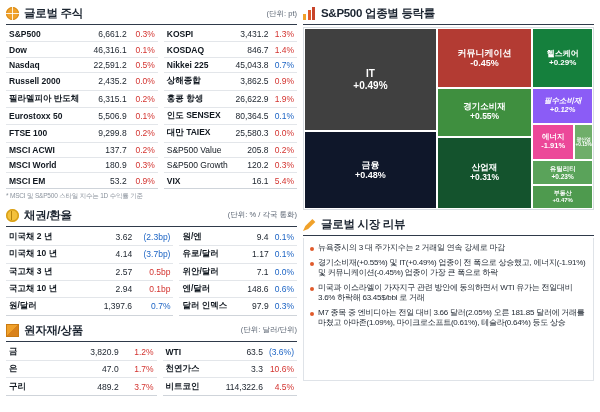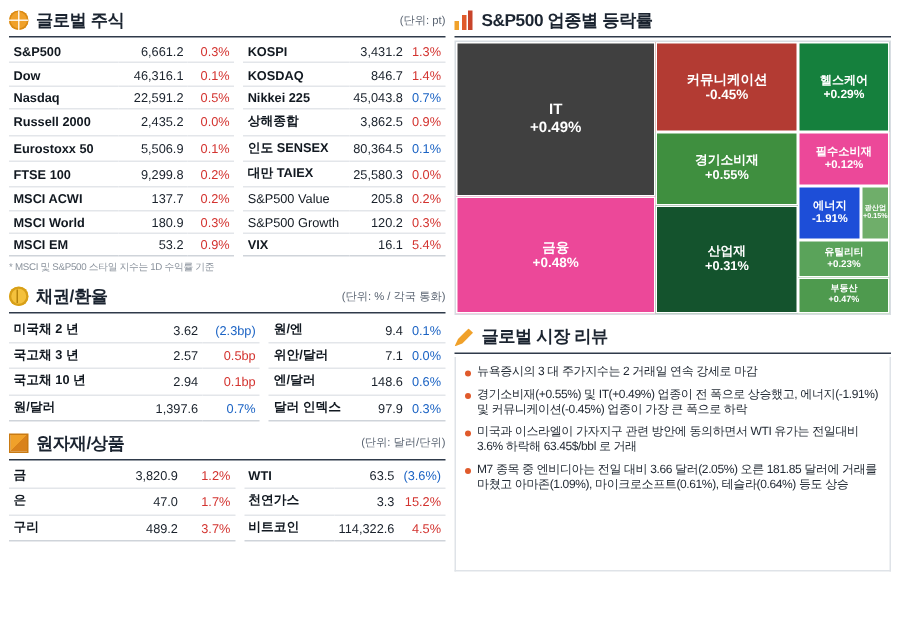--- a/index.html
+++ b/index.html
@@ -215,20 +215,29 @@
           <tr>
             <td class="nm">Russell 2000</td>
             <td class="val">2,435.2</td>
             <td class="chg up">0.0%</td>
             <td class="spacer"></td>
             <td class="nm">상해종합</td>
             <td class="val">3,862.5</td>
             <td class="chg up">0.9%</td>
           </tr>
           <tr>
+            <td class="nm">필라델피아 반도체</td>
+            <td class="val">6,315.1</td>
+            <td class="chg up">0.2%</td>
+            <td class="spacer"></td>
+            <td class="nm">홍콩 항셍</td>
+            <td class="val">26,622.9</td>
+            <td class="chg up">1.9%</td>
+          </tr>
+          <tr>
             <td class="nm">Eurostoxx 50</td>
             <td class="val">5,506.9</td>
             <td class="chg up">0.1%</td>
             <td class="spacer"></td>
             <td class="nm">인도 SENSEX</td>
             <td class="val">80,364.5</td>
             <td class="chg dn">0.1%</td>
           </tr>
           <tr>
             <td class="nm">FTSE 100</td>
@@ -282,20 +291,29 @@
           <tr>
             <td class="nm">미국채 2 년</td>
             <td class="val">3.62</td>
             <td class="chg dn">(2.3bp)</td>
             <td class="spacer"></td>
             <td class="nm">원/엔</td>
             <td class="val">9.4</td>
             <td class="chg dn">0.1%</td>
           </tr>
           <tr>
+            <td class="nm">미국채 10 년</td>
+            <td class="val">4.14</td>
+            <td class="chg dn">(3.7bp)</td>
+            <td class="spacer"></td>
+            <td class="nm">유로/달러</td>
+            <td class="val">1.17</td>
+            <td class="chg dn">0.1%</td>
+          </tr>
+          <tr>
             <td class="nm">국고채 3 년</td>
             <td class="val">2.57</td>
             <td class="chg up">0.5bp</td>
             <td class="spacer"></td>
             <td class="nm">위안/달러</td>
             <td class="val">7.1</td>
             <td class="chg dn">0.0%</td>
           </tr>
           <tr>
             <td class="nm">국고채 10 년</td>
@@ -336,21 +354,21 @@
             <td class="val">63.5</td>
             <td class="chg dn">(3.6%)</td>
           </tr>
           <tr>
             <td class="nm">은</td>
             <td class="val">47.0</td>
             <td class="chg up">1.7%</td>
             <td class="spacer"></td>
             <td class="nm">천연가스</td>
             <td class="val">3.3</td>
-            <td class="chg up">15.2%</td>
+            <td class="chg up">10.6%</td>
           </tr>
           <tr>
             <td class="nm">구리</td>
             <td class="val">489.2</td>
             <td class="chg up">3.7%</td>
             <td class="spacer"></td>
             <td class="nm">비트코인</td>
             <td class="val">114,322.6</td>
             <td class="chg up">4.5%</td>
           </tr>
@@ -381,33 +399,33 @@
             <span class="tm-val">-0.45%</span>
           </div>
           <div class="tm-cell" style="left: 79%; top: 0%; width: 21%; height: 33%; background: #15803d; font-size: 8px;">
             <span class="tm-name">헬스케어</span>
             <span class="tm-val">+0.29%</span>
           </div>
           <div class="tm-cell" style="left: 46%; top: 33%; width: 33%; height: 27%; background: rgb(63, 143, 63); font-size: 8.5px;">
             <span class="tm-name">경기소비재</span>
             <span class="tm-val">+0.55%</span>
           </div>
-          <div class="tm-cell" style="left: 79%; top: 33%; width: 21%; height: 20%; background: #ec4899; font-size: 7.5px;">
+          <div class="tm-cell" style="left: 79%; top: 33%; width: 21%; height: 20%; background: #8b5cf6; font-size: 7.5px; font-style: italic;">
             <span class="tm-name">필수소비재</span>
             <span class="tm-val">+0.12%</span>
           </div>
-          <div class="tm-cell" style="left: 79%; top: 53%; width: 14.5%; height: 20%; background: #1d4ed8; font-size: 7.5px;">
+          <div class="tm-cell" style="left: 79%; top: 53%; width: 14.5%; height: 20%; background: #ec4899; font-size: 7.5px;">
             <span class="tm-name">에너지</span>
             <span class="tm-val">-1.91%</span>
           </div>
           <div class="tm-cell" style="left: 93.5%; top: 53%; width: 6.5%; height: 20%; background: rgb(111, 174, 106); font-size: 4.8px;">
             <span class="tm-name">광산업</span>
             <span class="tm-val">+0.15%</span>
           </div>
-          <div class="tm-cell" style="left: 0%; top: 57%; width: 46%; height: 43%; background: #ec4899; font-size: 9px;">
+          <div class="tm-cell" style="left: 0%; top: 57%; width: 46%; height: 43%; background: #0f172a; font-size: 9px;">
             <span class="tm-name">금융</span>
             <span class="tm-val">+0.48%</span>
           </div>
           <div class="tm-cell" style="left: 46%; top: 60%; width: 33%; height: 40%; background: #14532d; font-size: 8.5px;">
             <span class="tm-name">산업재</span>
             <span class="tm-val">+0.31%</span>
           </div>
           <div class="tm-cell" style="left: 79%; top: 73%; width: 21%; height: 14%; background: rgb(90, 163, 90); font-size: 6.5px;">
             <span class="tm-name">유틸리티</span>
             <span class="tm-val">+0.23%</span>

